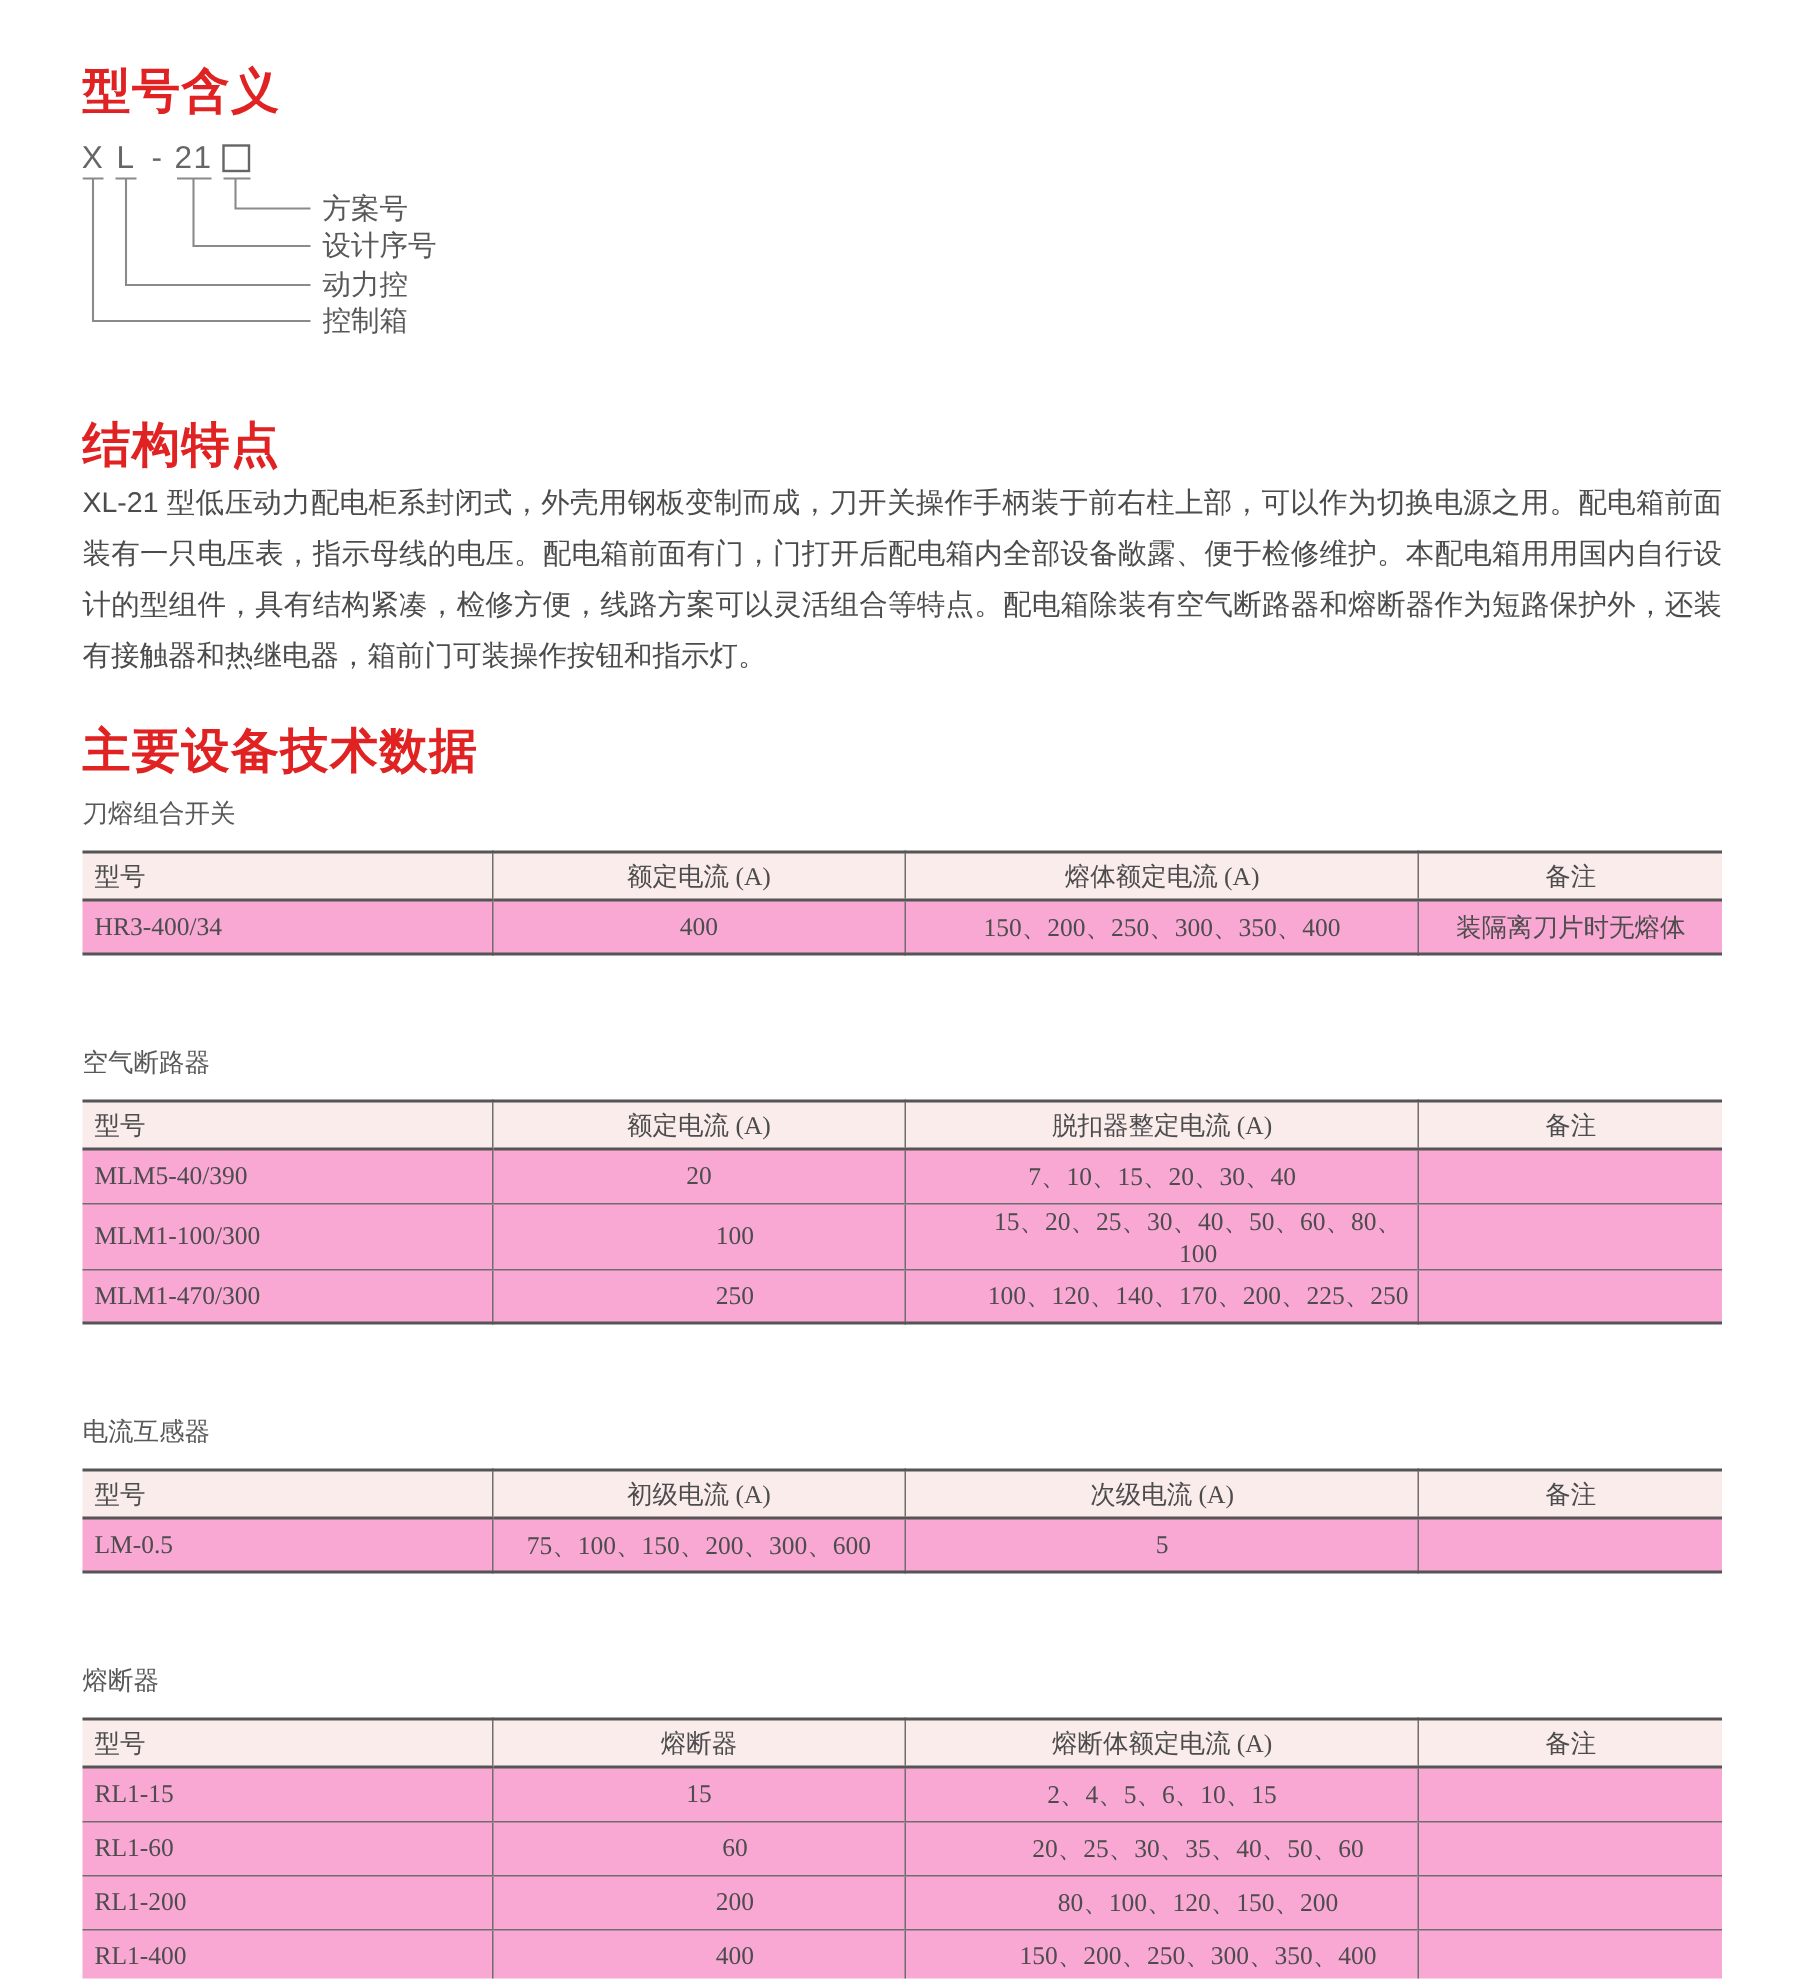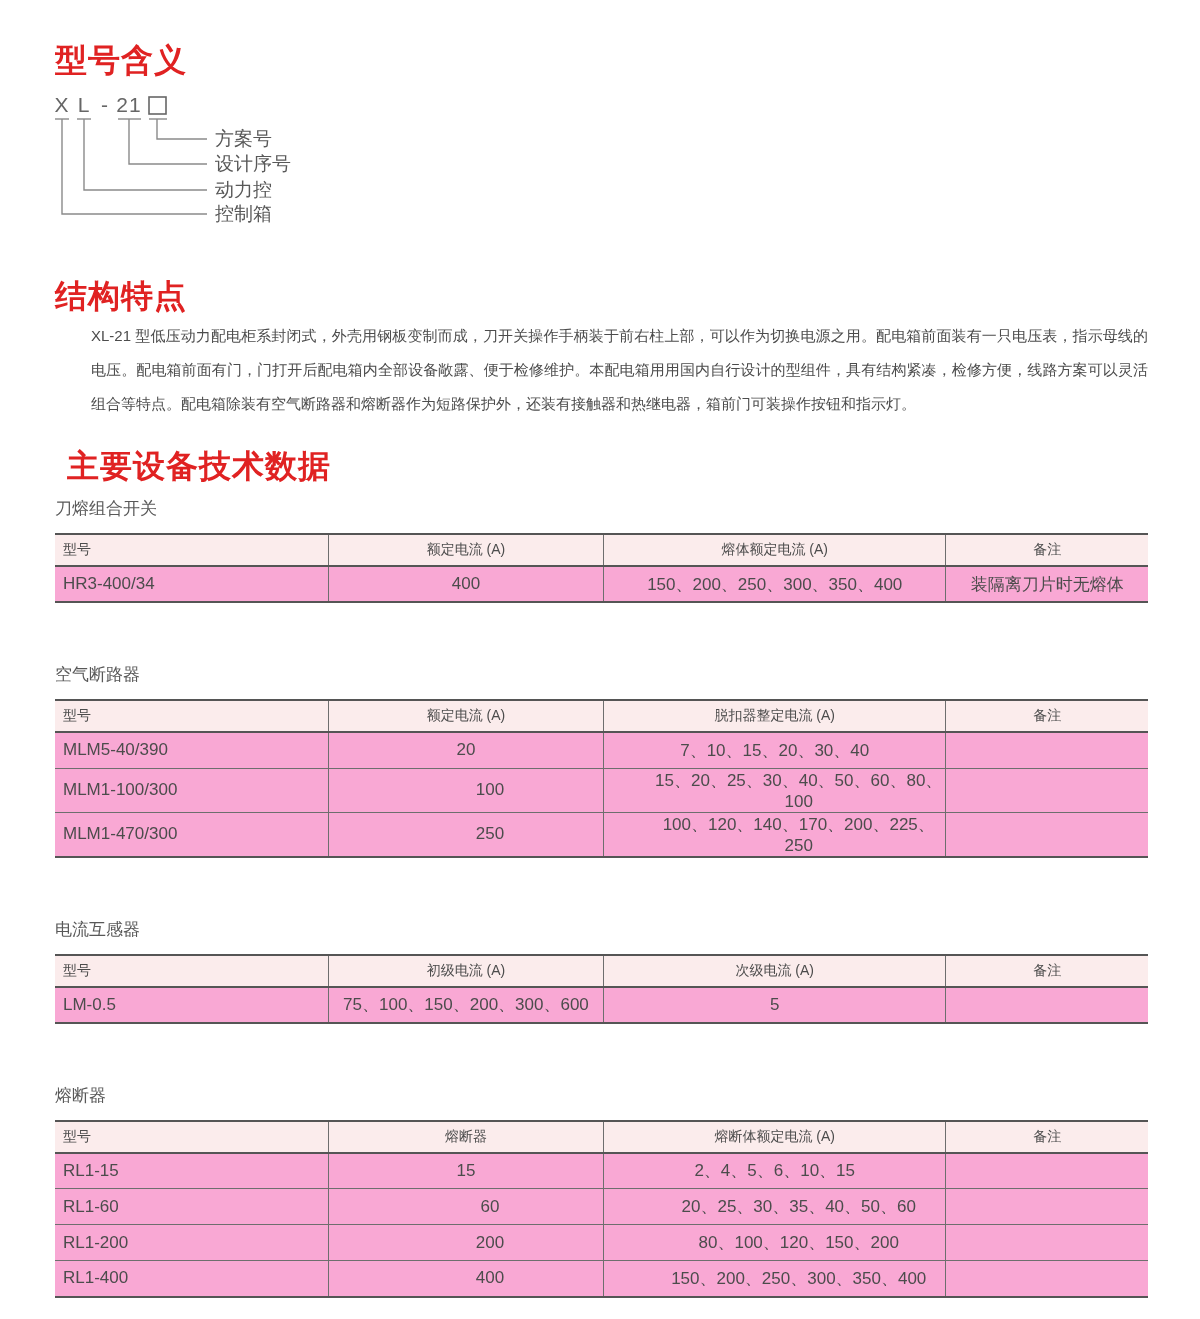--- a/index.html
+++ b/index.html
@@ -20,35 +20,35 @@
   .page{padding:45px 52px 0 55px;}
   .red-title{
     font-size:32px;font-weight:bold;color:var(--red);
     line-height:30px;letter-spacing:1px;
   }
   .diagram{display:block;margin-top:19px;}
   .diagram text.code{font-size:21px;fill:#666;letter-spacing:1px;}
   .diagram text.lbl{font-size:19px;fill:var(--txt-soft);}
   #features-title{margin-top:47px;}
   .para{
-    margin-top:8px;font-size:15px;line-height:34px;
-    color:var(--txt);text-align:justify;margin-left:36px;
-  }
-  #tech-title{margin-top:30px;margin-left:12px;}
-  .tblock{margin-top:62px;}
+    margin-top:8px;font-size:19px;line-height:34px;
+    color:var(--txt);text-align:justify;
+  }
+  #tech-title{margin-top:30px;}
+  .tblock{margin-top:62px;font-family:Liberation Serif, serif;}
   .tables-wrap .tblock:first-child{margin-top:18px;}
   .tcaption{font-size:17px;color:var(--txt-soft);line-height:20px;}
   table.dtable{
     width:100%;table-layout:fixed;border-collapse:collapse;
     margin-top:14px;
     border-top:2px solid var(--bd-dark);
     border-bottom:2px solid var(--bd-dark);
   }
   table.dtable th{
-    background:var(--hdr-bg);font-weight:normal;font-size:14px;
+    background:var(--hdr-bg);font-weight:normal;font-size:17px;
     color:var(--txt);height:32px;text-align:center;
     border-bottom:2px solid var(--bd-dark);
   }
   table.dtable td{
     font-size:17px;color:var(--txt);height:36px;text-align:center;
     background:#f9a8d4;
   }
   table.dtable tbody tr + tr td{border-top:1px solid var(--bd-light);padding-left:48px;}
   table.dtable th + th, table.dtable td + td{border-left:1px solid var(--bd-light);}
   table.dtable .first{text-align:left;padding-left:8px;}

